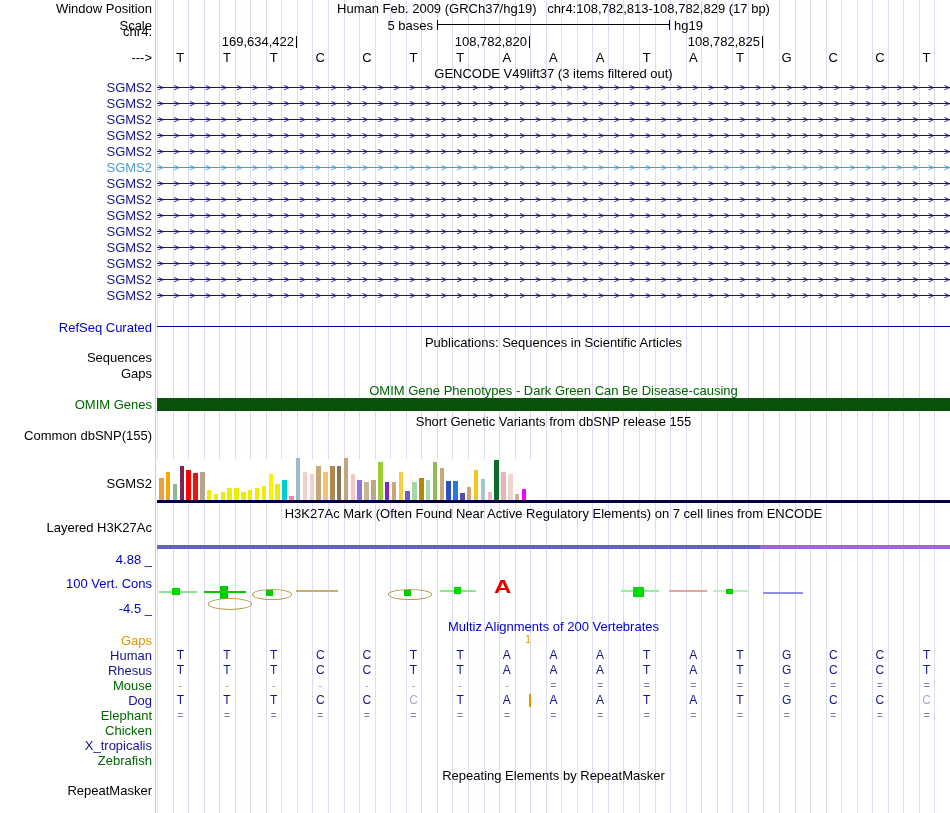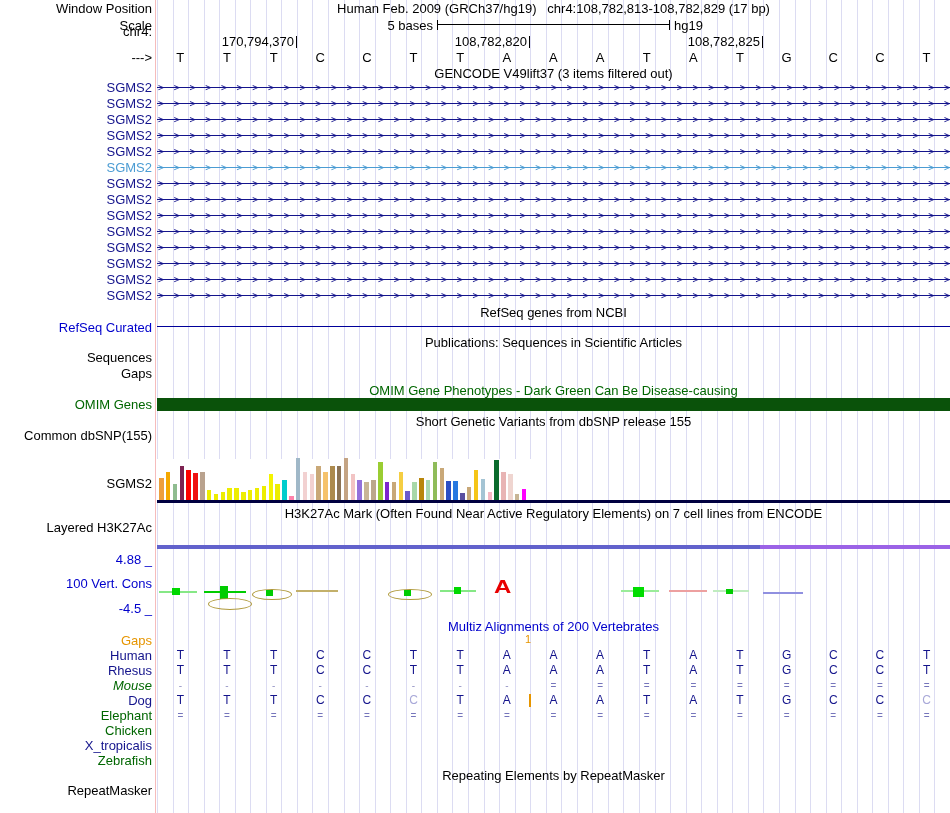--- a/index.html
+++ b/index.html
@@ -50,21 +50,21 @@
 
   <div class="lbl" style="top:18px">Scale</div>
   <div class="coordnum" style="top:18px;left:157px;width:276px">5 bases</div>
   <div class="scale-ruler" style="top:20px;left:437px;width:231px">
       <div></div>
     </div>
   <div class="coordnum" style="top:18px;left:674px;width:60px;text-align:left">hg19</div>
 
   <div class="lbl" style="top:24px">chr4:</div>
   <div id="coords">
-      <div class="coordnum" style="top: 34px; left: 157px; width: 137px;">170,794,370</div>
+      <div class="coordnum" style="top: 34px; left: 157px; width: 137px;">169,634,422</div>
       <div class="coordtick" style="top: 36px; left: 296px;"></div>
       <div class="coordnum" style="top: 34px; left: 157px; width: 370px;">108,782,820</div>
       <div class="coordtick" style="top: 36px; left: 529px;"></div>
       <div class="coordnum" style="top: 34px; left: 157px; width: 603px;">108,782,825</div>
       <div class="coordtick" style="top: 36px; left: 762px;"></div>
     </div>
 
   <div class="lbl" style="top:50px">---&gt;</div>
   <div class="cellrow" style="top:50px" id="base-row">
       <div class="cell">T</div>
@@ -139,21 +139,20 @@
       <div class="generow" style="top: 272px;">
         <div class="geneline" style="background: rgb(20, 20, 140);"></div>
         <div class="arrows" style="color: rgb(20, 20, 140);">&gt;&gt;&gt;&gt;&gt;&gt;&gt;&gt;&gt;&gt;&gt;&gt;&gt;&gt;&gt;&gt;&gt;&gt;&gt;&gt;&gt;&gt;&gt;&gt;&gt;&gt;&gt;&gt;&gt;&gt;&gt;&gt;&gt;&gt;&gt;&gt;&gt;&gt;&gt;&gt;&gt;&gt;&gt;&gt;&gt;&gt;&gt;&gt;&gt;&gt;&gt;</div>
       </div>
       <div class="generow" style="top: 288px;">
         <div class="geneline" style="background: rgb(20, 20, 140);"></div>
         <div class="arrows" style="color: rgb(20, 20, 140);">&gt;&gt;&gt;&gt;&gt;&gt;&gt;&gt;&gt;&gt;&gt;&gt;&gt;&gt;&gt;&gt;&gt;&gt;&gt;&gt;&gt;&gt;&gt;&gt;&gt;&gt;&gt;&gt;&gt;&gt;&gt;&gt;&gt;&gt;&gt;&gt;&gt;&gt;&gt;&gt;&gt;&gt;&gt;&gt;&gt;&gt;&gt;&gt;&gt;&gt;&gt;</div>
       </div>
     </div>
 
-  <div class="title" style="top:305px">RefSeq genes from NCBI</div>
   <div class="lbl blue" style="top:320px">RefSeq Curated</div>
   <div class="hline-track" style="top: 326px; height: 1px; background: rgb(0, 0, 153);" id="refseq-line"></div>
 
   <div class="title" style="top:335px">Publications: Sequences in Scientific Articles</div>
   <div class="lbl" style="top:350px">Sequences</div>
   <div class="lbl" style="top:366px">Gaps</div>
 
   <div class="title green" style="top:383px">OMIM Gene Phenotypes - Dark Green Can Be Disease-causing</div>
   <div class="lbl green" style="top:397px">OMIM Genes</div>
   <div class="hline-track" style="top: 398px; height: 13px; background: rgb(10, 82, 10);" id="omim-bar"></div>
@@ -422,19 +421,19 @@
     <div class="lbl" style="top: 224px; color: rgb(20, 20, 140);">SGMS2</div>
     <div class="lbl" style="top: 240px; color: rgb(20, 20, 140);">SGMS2</div>
     <div class="lbl" style="top: 256px; color: rgb(20, 20, 140);">SGMS2</div>
     <div class="lbl" style="top: 272px; color: rgb(20, 20, 140);">SGMS2</div>
     <div class="lbl" style="top: 288px; color: rgb(20, 20, 140);">SGMS2</div>
     <div style="position: absolute; top: 545px; height: 4px; left: 157px; width: 603px; background: rgb(98, 98, 204);"></div>
     <div style="position: absolute; top: 545px; height: 4px; left: 760px; width: 190px; background: rgb(155, 99, 230);"></div>
     <div class="lbl" style="top: 633px; color: rgb(230, 149, 0);">Gaps</div>
     <div class="lbl" style="top: 648px; color: rgb(20, 20, 140);">Human</div>
     <div class="lbl" style="top: 663px; color: rgb(20, 20, 140);">Rhesus</div>
-    <div class="lbl" style="top: 678px; color: rgb(0, 102, 0); font-style: italic;">Mouse</div>
+    <div class="lbl" style="top: 678px; color: rgb(0, 102, 0);">Mouse</div>
     <div class="lbl" style="top: 693px; color: rgb(20, 20, 140);">Dog</div>
     <div class="lbl" style="top: 708px; color: rgb(0, 102, 0);">Elephant</div>
     <div class="lbl" style="top: 723px; color: rgb(0, 102, 0);">Chicken</div>
     <div class="lbl" style="top: 738px; color: rgb(20, 20, 140);">X_tropicalis</div>
     <div class="lbl" style="top: 753px; color: rgb(0, 102, 0);">Zebrafish</div>
   </div>
 
 </body></html>

